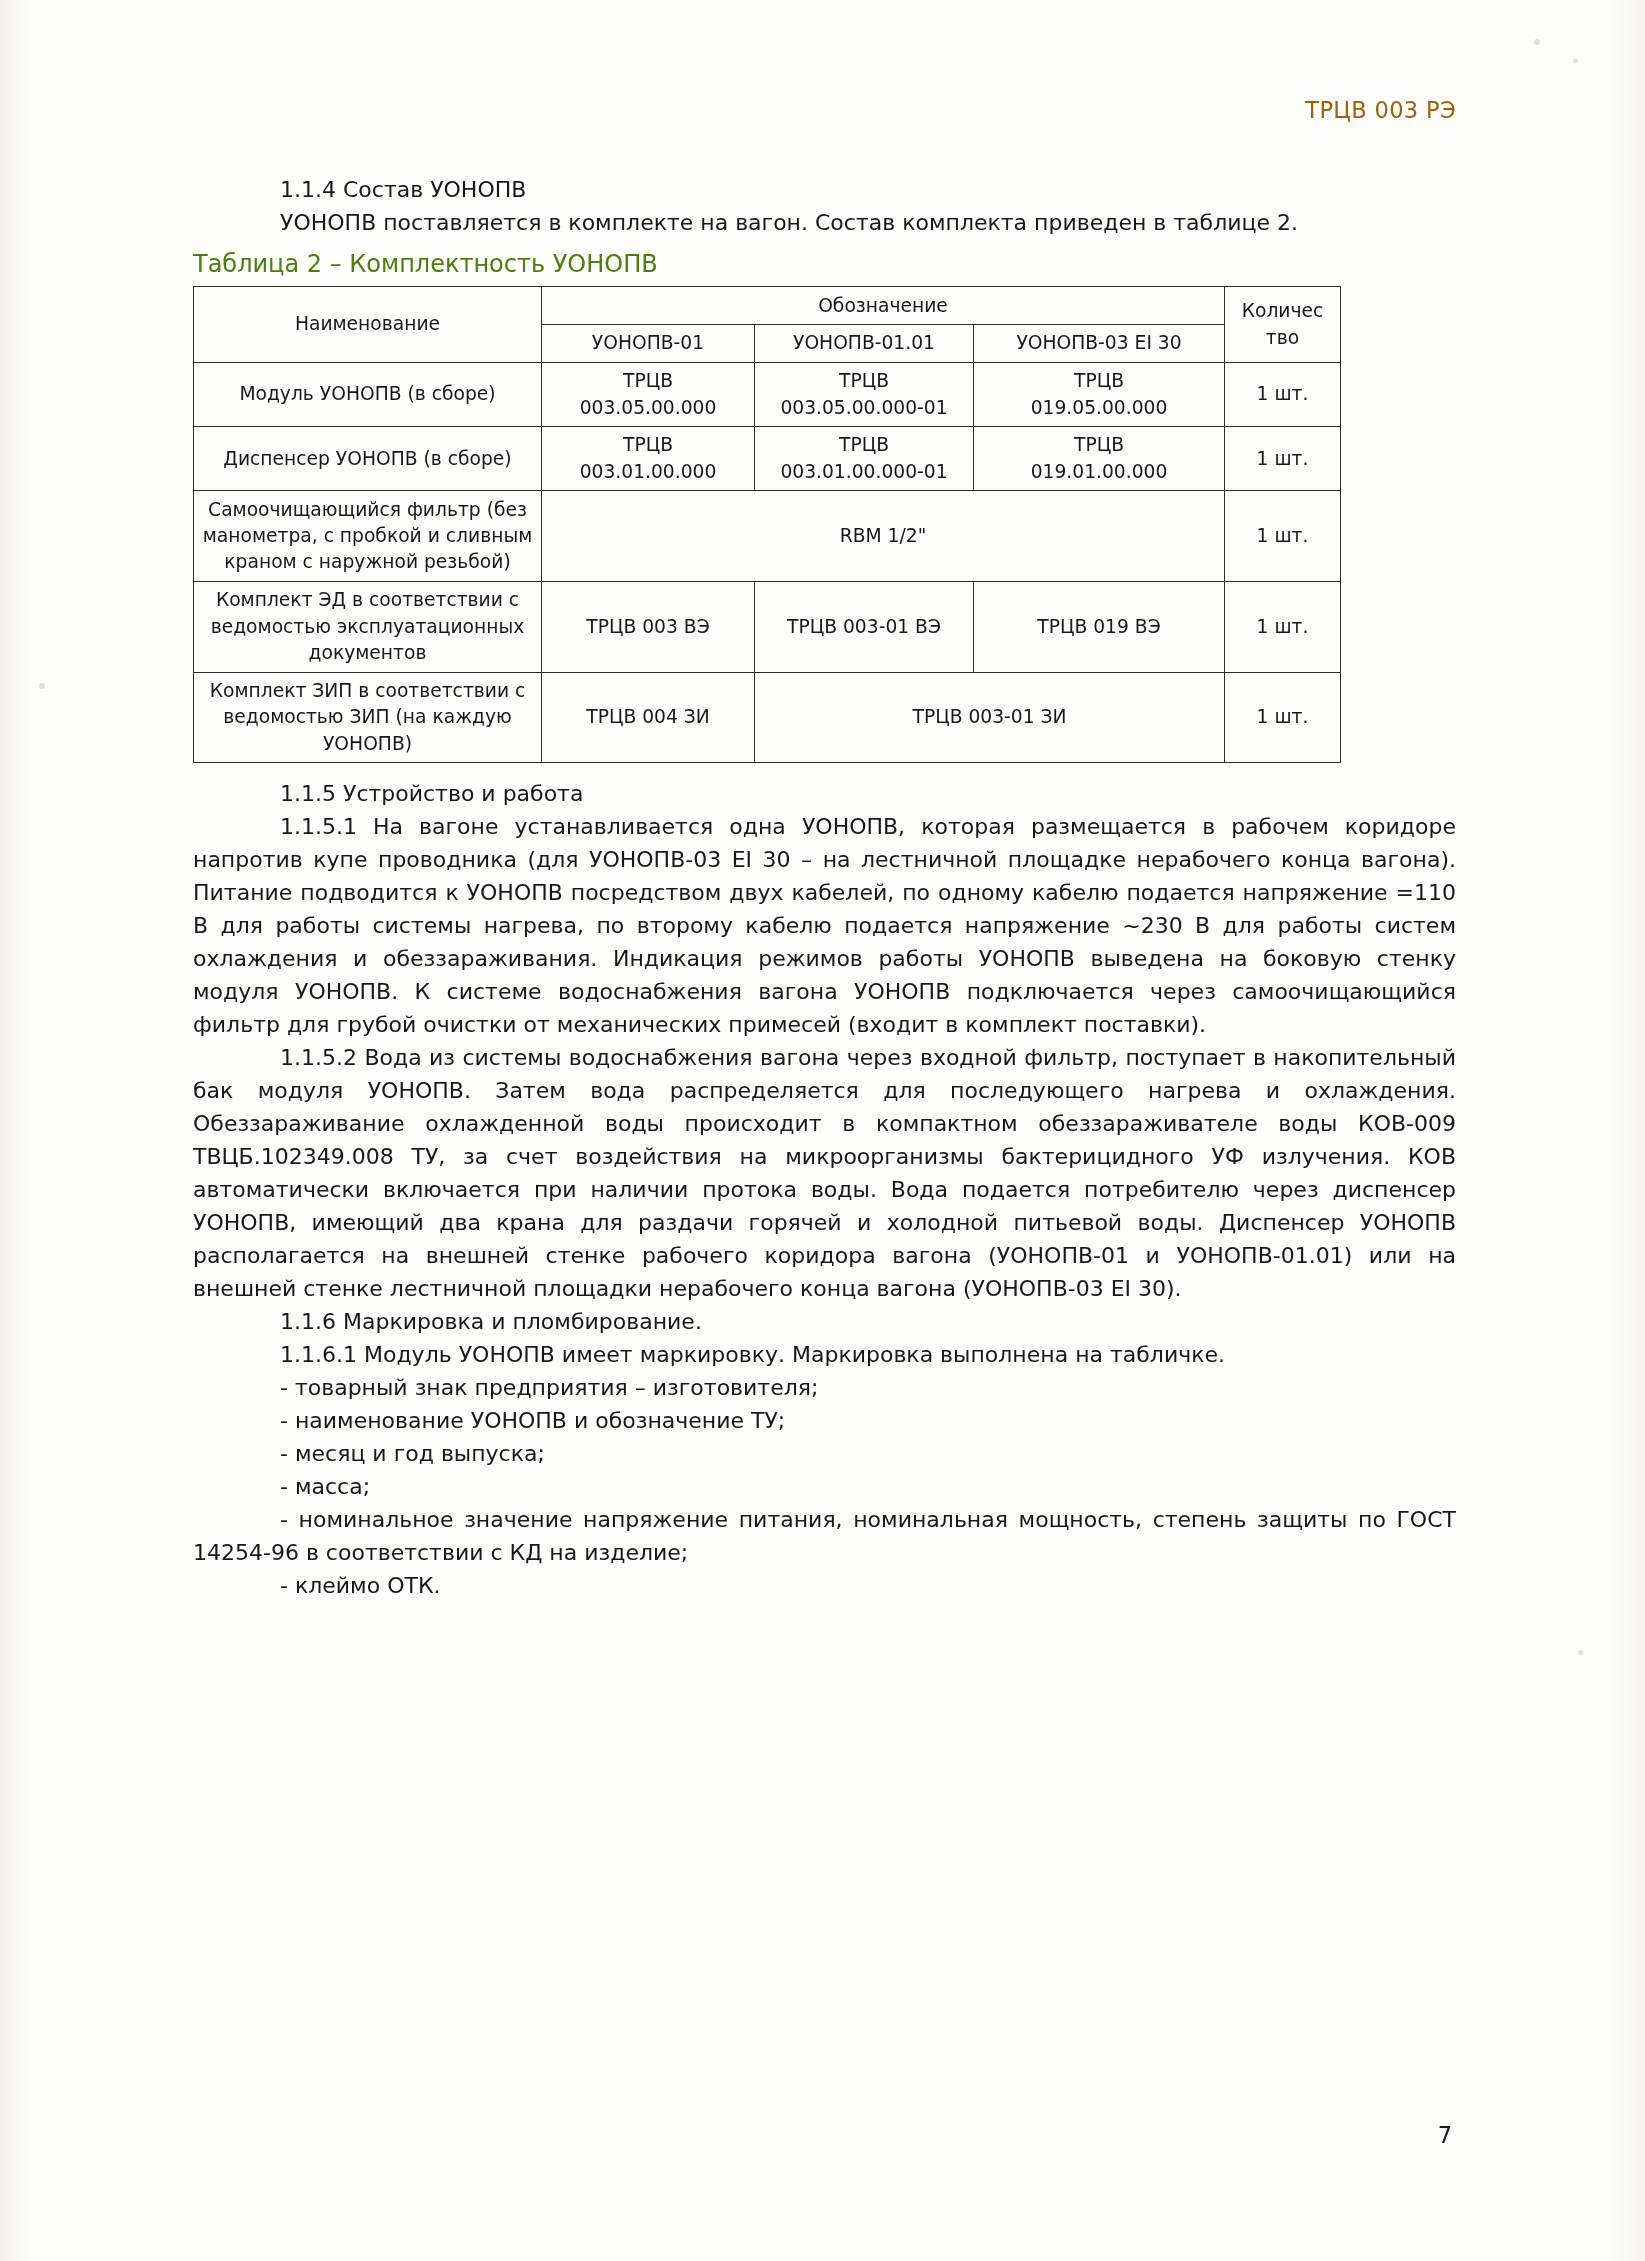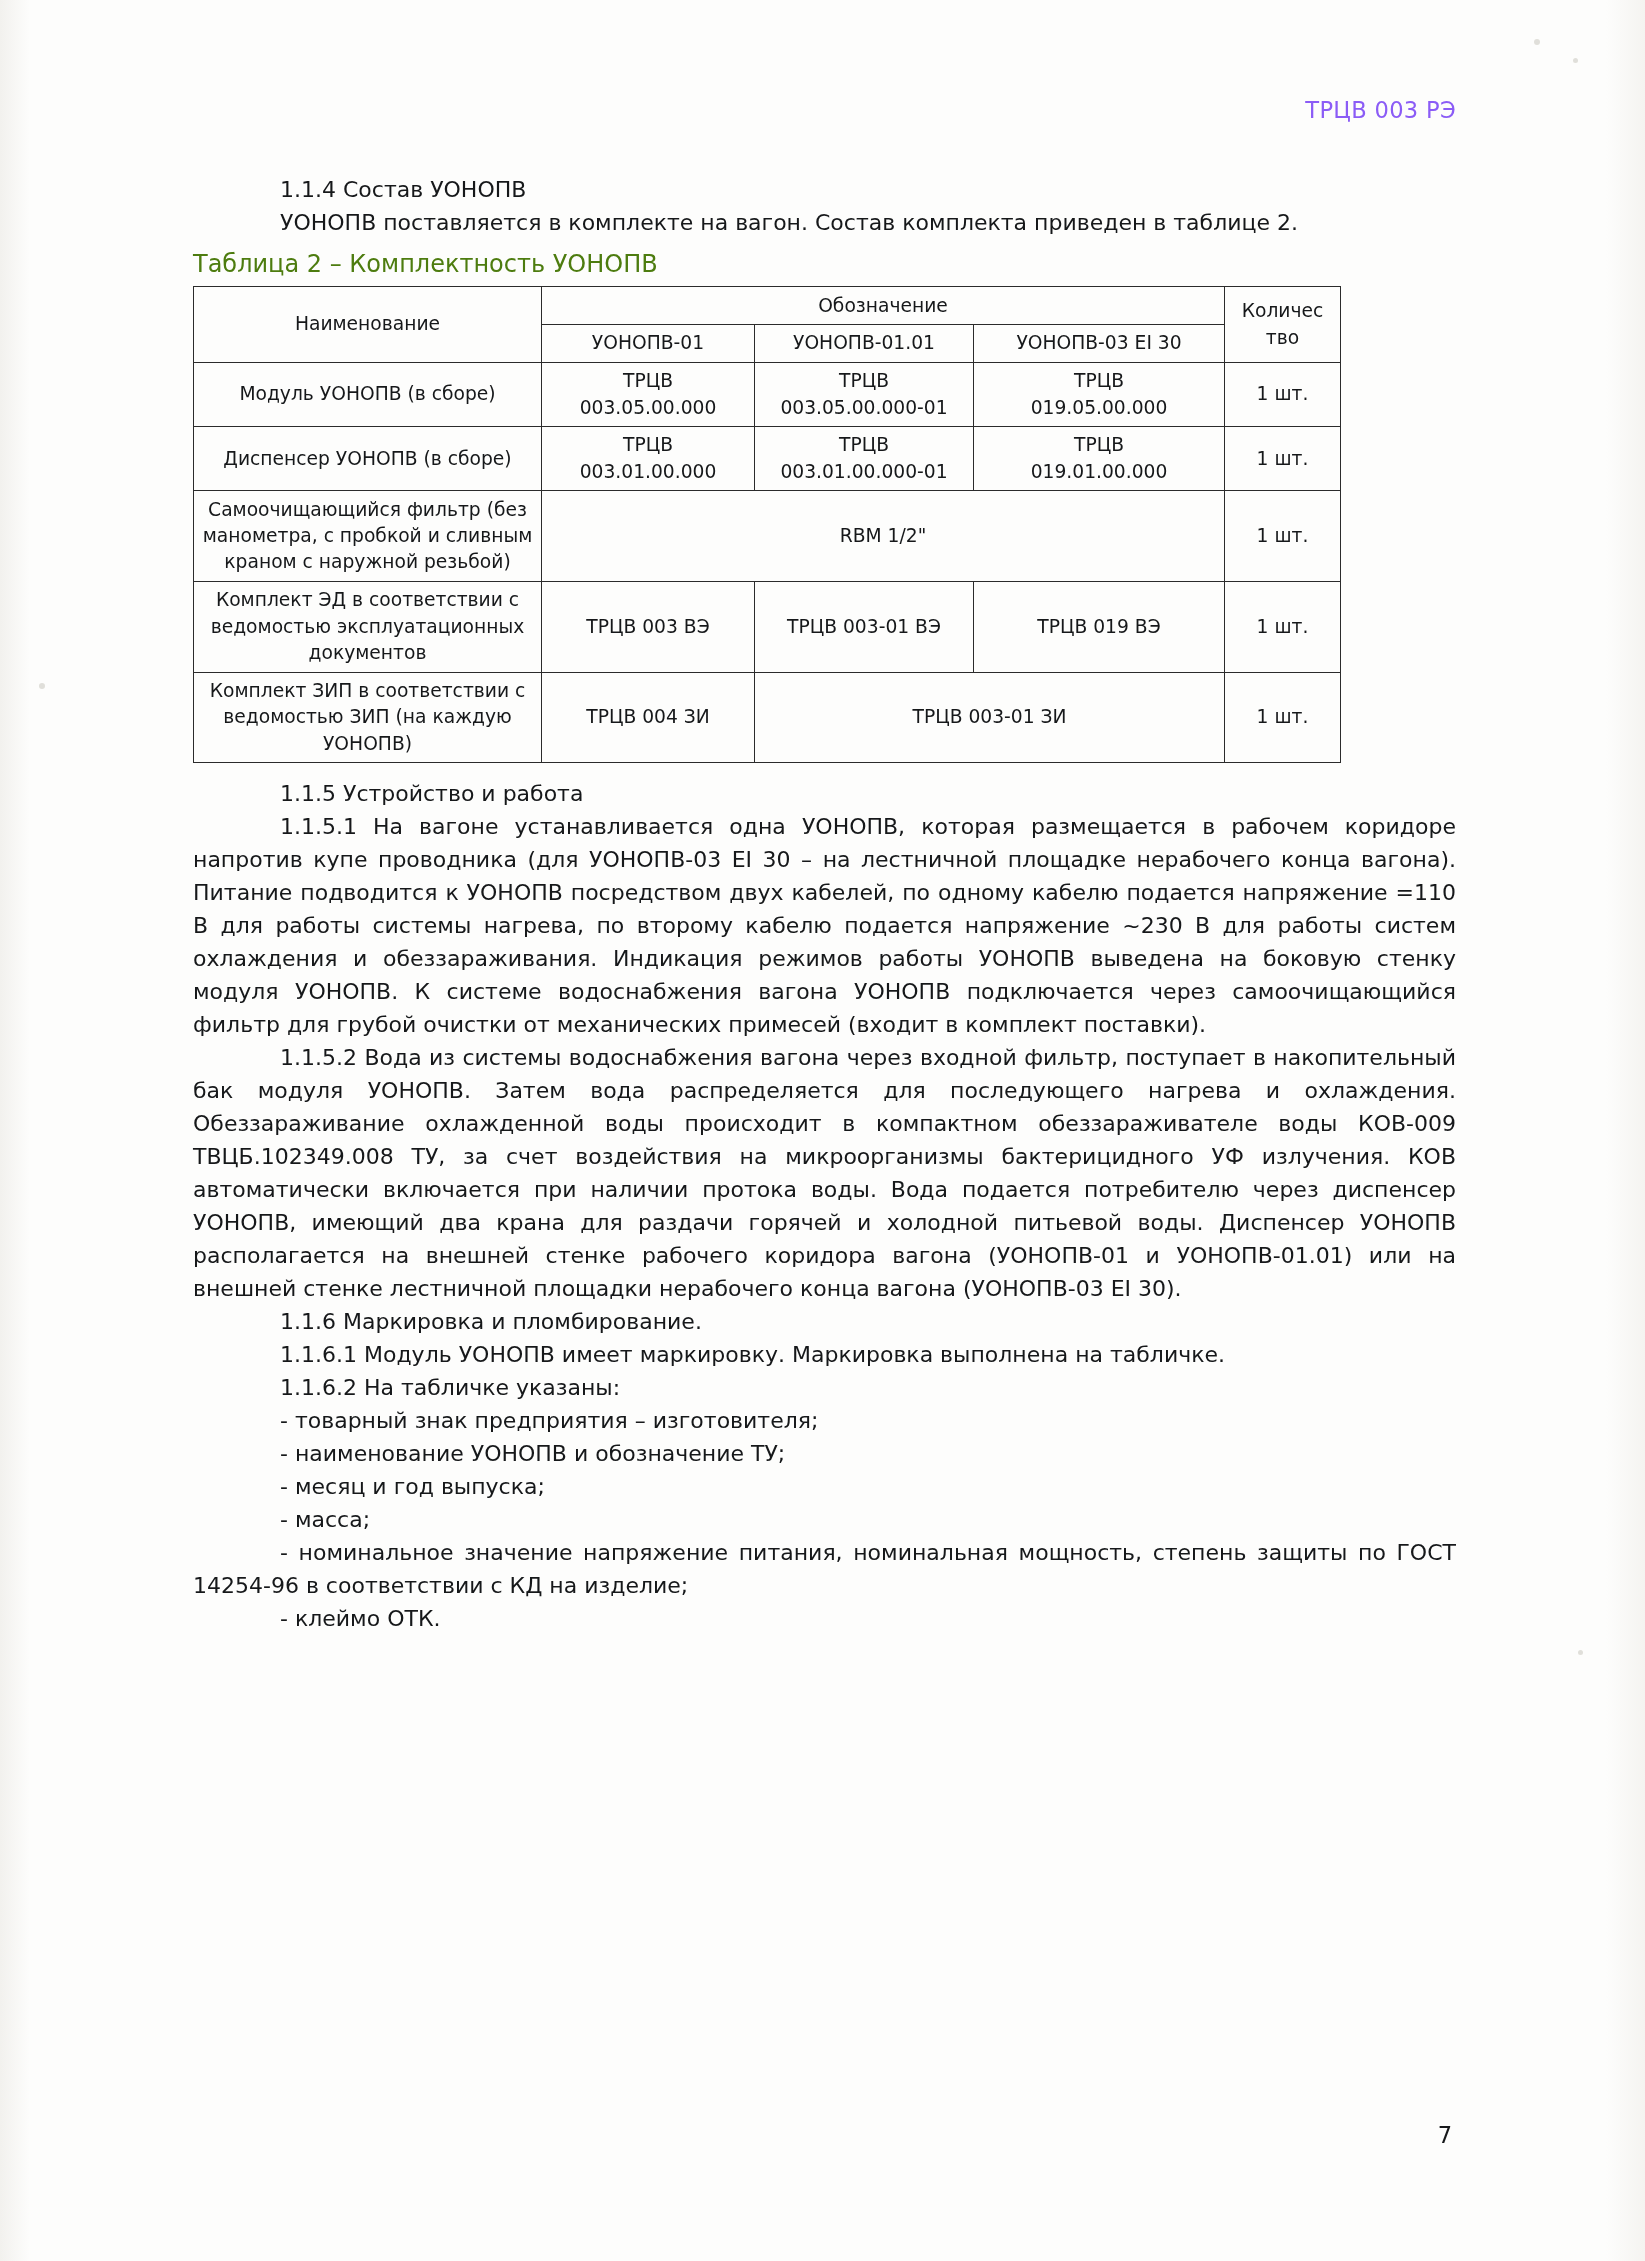--- a/index.html
+++ b/index.html
@@ -46,21 +46,21 @@
     left: 193px;
     top: 97px;
     width: 1263px;
   }
 
   .header-line {
     text-align: right;
     font-size: 22.6px;
     letter-spacing: 0.3px;
     margin-bottom: 50px;
-    color: #8b5cf6;
+    color: #a16207;
   }
 
   p.para {
     font-size: 22px;
     line-height: 33px;
     margin: 0;
     text-align: justify;
     text-justify: inter-word;
     color: #16181a;
   }
@@ -210,21 +210,20 @@
           <td class="c-center">1 шт.</td>
         </tr>
       </tbody>
     </table>
 
     <p class="para indent">1.1.5 Устройство и работа</p>
     <p class="para indent">1.1.5.1 На вагоне устанавливается одна УОНОПВ, которая размещается в рабочем коридоре напротив купе проводника (для УОНОПВ-03 EI 30 – на лестничной площадке нерабочего конца вагона). Питание подводится к УОНОПВ посредством двух кабелей, по одному кабелю подается напряжение =110 В для работы системы нагрева, по второму кабелю подается напряжение ~230 В для работы систем охлаждения и обеззараживания. Индикация режимов работы УОНОПВ выведена на боковую стенку модуля УОНОПВ. К системе водоснабжения вагона УОНОПВ подключается через самоочищающийся фильтр для грубой очистки от механических примесей (входит в комплект поставки).</p>
     <p class="para indent">1.1.5.2 Вода из системы водоснабжения вагона через входной фильтр, поступает в накопительный бак модуля УОНОПВ. Затем вода распределяется для последующего нагрева и охлаждения. Обеззараживание охлажденной воды происходит в компактном обеззараживателе воды КОВ-009 ТВЦБ.102349.008 ТУ, за счет воздействия на микроорганизмы бактерицидного УФ излучения. КОВ автоматически включается при наличии протока воды. Вода подается потребителю через диспенсер УОНОПВ, имеющий два крана для раздачи горячей и холодной питьевой воды. Диспенсер УОНОПВ располагается на внешней стенке рабочего коридора вагона (УОНОПВ-01 и УОНОПВ-01.01) или на внешней стенке лестничной площадки нерабочего конца вагона (УОНОПВ-03 EI 30).</p>
     <p class="para indent">1.1.6 Маркировка и пломбирование.</p>
     <p class="para indent">1.1.6.1 Модуль УОНОПВ имеет маркировку. Маркировка выполнена на табличке.</p>
-    <p class="para indent">1.1.6.2 На табличке указаны:</p>
 
     <div class="bullets">
       <p class="para">- товарный знак предприятия – изготовителя;</p>
       <p class="para">- наименование УОНОПВ и обозначение ТУ;</p>
       <p class="para">- месяц и год выпуска;</p>
       <p class="para">- масса;</p>
       <p class="para">- номинальное значение напряжение питания, номинальная мощность, степень защиты по ГОСТ 14254-96 в соответствии с КД на изделие;</p>
       <p class="para">- клеймо ОТК.</p>
     </div>
 

